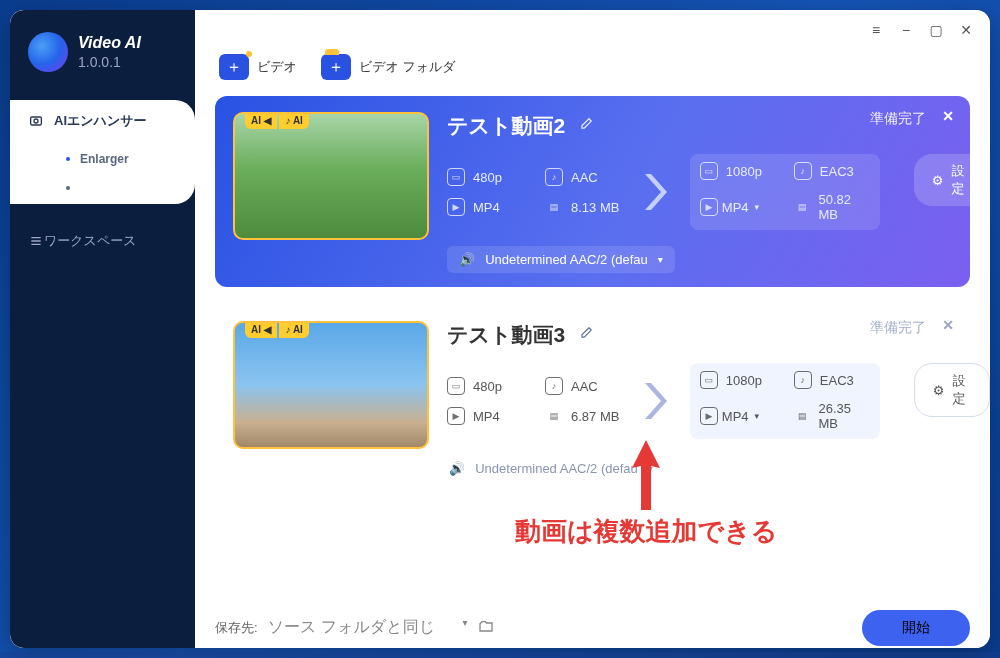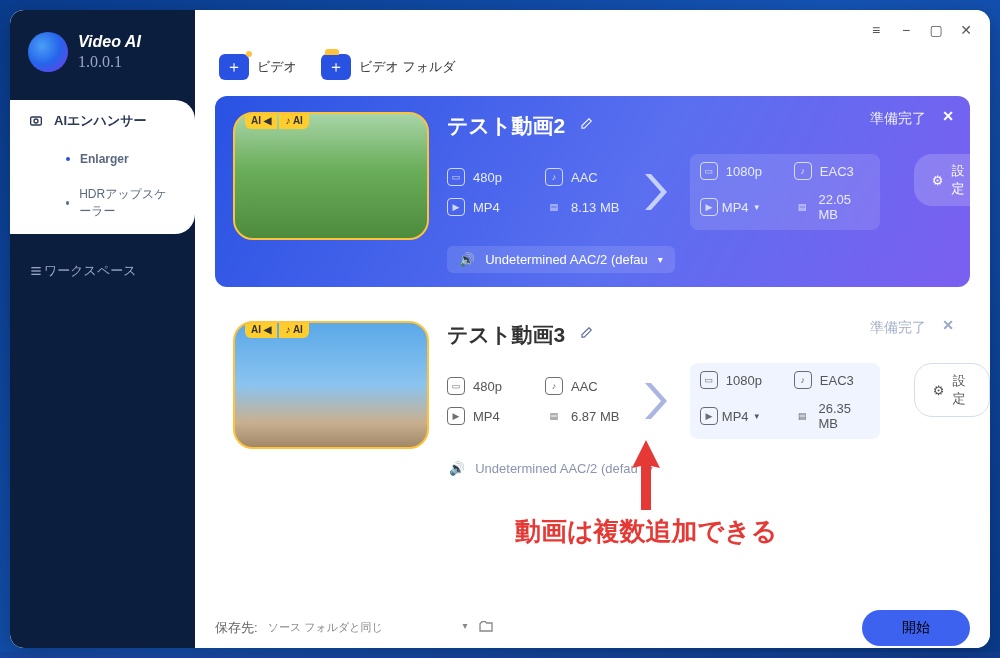--- a/index.html
+++ b/index.html
@@ -18,21 +18,21 @@
   position: absolute; left: 0; top: 0; bottom: 0; width: 185px;
   background: #0c1e3d; border-top-left-radius: 14px; border-bottom-left-radius: 14px;
 }
 .logo-area { display: flex; align-items: center; padding: 22px 18px 10px 18px; gap: 10px; }
 .logo-circle {
   width: 40px; height: 40px; border-radius: 50%;
   background: radial-gradient(circle at 35% 35%, #4a9ff5 0%, #2563eb 50%, #7c3aed 100%);
   flex-shrink: 0;
 }
 .app-name { color: #fff; font-weight: 700; font-size: 16px; font-style: italic; }
-.app-ver { color: #9aa6c4; font-size: 16px; margin-top: 2px; font-family: Liberation Serif, serif; }
+.app-ver { color: #9aa6c4; font-size: 14px; margin-top: 2px; }
 .sidebar-group { margin-top: 18px; }
 .sidebar-item {
   display: flex; align-items: center; padding: 10px 18px; gap: 10px;
   color: #c8d3ef; font-size: 13px; cursor: pointer;
 }
 .sidebar-item.head { background: #fff; color: #2b3956; border-top-right-radius: 20px; font-weight: 600; padding-top:12px; padding-bottom:12px;}
 .sidebar-item.active { background: #fff; color: #2952e3; font-weight: 700; }
 .sidebar-item.sub { background: #fff; color: #5a6780; padding-left: 56px; font-size: 12px; }
 .sidebar-item.sub.last{ border-bottom-right-radius: 20px; padding-bottom:14px;}
 .sidebar-item .bullet { width: 4px; height: 4px; border-radius: 50%; background: #5a6780; }
@@ -73,21 +73,21 @@
 .card {
   border-radius: 12px; padding: 16px 18px 14px 18px; position: relative;
   display: flex; gap: 18px;
 }
 .card.selected {
   background: linear-gradient(120deg, #2952e3 0%, #5a6ff0 55%, #7b5ff0 100%);
   color: #fff;
 }
 .card:not(.selected) { background: #fff; color: #333; }
 .thumb {
-  width: 196px; height: 128px; border-radius: 20px; position: relative;
+  width: 196px; height: 128px; border-radius: 10px; position: relative;
   overflow: hidden; flex-shrink: 0; border: 2px solid #ffc23a;
 }
 .thumb.nature {
   background: linear-gradient(to bottom, #a8d5a8 0%, #6aad5a 45%, #4d8b3d 100%);
 }
 .thumb.city {
   background: linear-gradient(to bottom, #5aa8e8 0%, #8bc4f0 50%, #c8b090 80%, #a08868 100%);
 }
 .badge-strip {
   position: absolute; top: -2px; left: 10px; display: flex; gap: 2px;
@@ -141,21 +141,21 @@
   position:absolute; left:320px; top:430px; color:#e53935; font-size:26px; font-weight:700;
   display:flex; flex-direction:column; align-items:center;
 }
 .annotation svg{ width:40px; height:70px; margin-bottom:4px;}
 
 .bottom-bar{
   position:absolute; bottom:2px; left:20px; right:20px;
   display:flex; align-items:center; justify-content:space-between;
 }
 .save-loc{ display:flex; align-items:center; gap:10px; font-size:13px; color:#666;}
-.save-select{ display:flex; align-items:flex-start; gap:6px; color:#888; font-size:11px; min-width:200px; border-bottom:1px solid transparent;}
+.save-select{ display:flex; align-items:flex-start; gap:6px; color:#888; font-size:16px; min-width:200px; border-bottom:1px solid transparent;}
 .save-select::after{ content:"▾"; font-size:10px; margin-left:auto;}
 .folder-ic{ color:#888; cursor:pointer;}
 .start-btn{
   background:#3d62f0; color:#000000; border-radius:20px; padding:9px 40px;
   font-size:14px; cursor:pointer;
 }
 
 
 .taskbar{
   position:absolute; bottom:0; left:0; right:0; height:6px;
@@ -182,21 +182,20 @@
             <circle cx="12" cy="12" r="3"></circle>
           </svg>
         <span>AIエンハンサー</span>
       </div>
       <div class="sidebar-item sub active">
         <span class="bullet"></span>
         <span>Enlarger</span>
       </div>
       <div class="sidebar-item sub last">
         <span class="bullet"></span>
-        <span>HDRアップスケーラー</span>
       </div>
     </div>
     <div class="sidebar-sep"></div>
     <div class="workspace-item">
       <svg viewBox="0 0 24 24" fill="none" stroke="currentColor" stroke-width="2">
           <line x1="5" y1="7" x2="19" y2="7"></line>
           <line x1="5" y1="12" x2="19" y2="12"></line>
           <line x1="5" y1="17" x2="19" y2="17"></line>
         </svg>
       <span>ワークスペース</span>
@@ -278,21 +277,21 @@
                       <span>EAC3</span>
                     </div>
                 </div>
                 <div style="display:flex; gap:18px;">
                   <div class="spec-item mp4-sel">
                       <span class="ic">▶</span>
                       <span>MP4</span>
                     </div>
                   <div class="spec-item noborder">
                       <span class="ic">▤</span>
-                      <span>22.05 MB</span>
+                      <span>50.82 MB</span>
                     </div>
                 </div>
               </div>
             </div>
             <div class="settings-btn">
               <span>⚙</span>
               <span>設定</span>
             </div>
           </div>
           <div class="audio-row">

